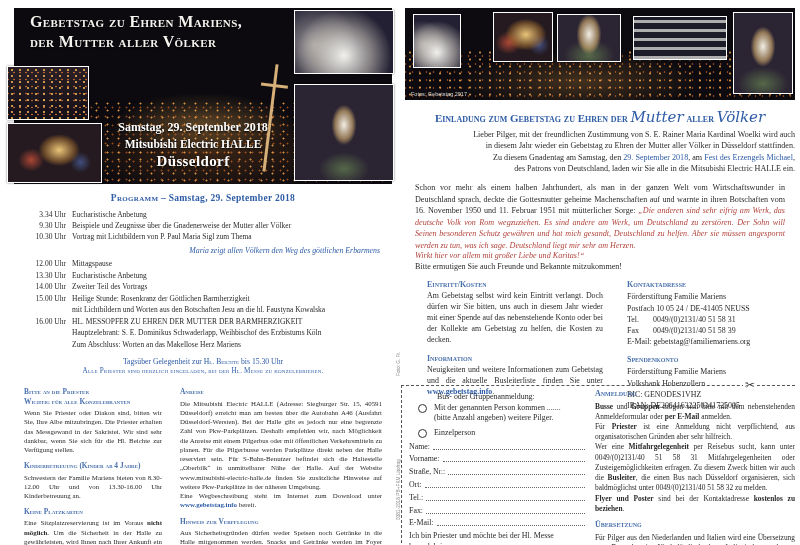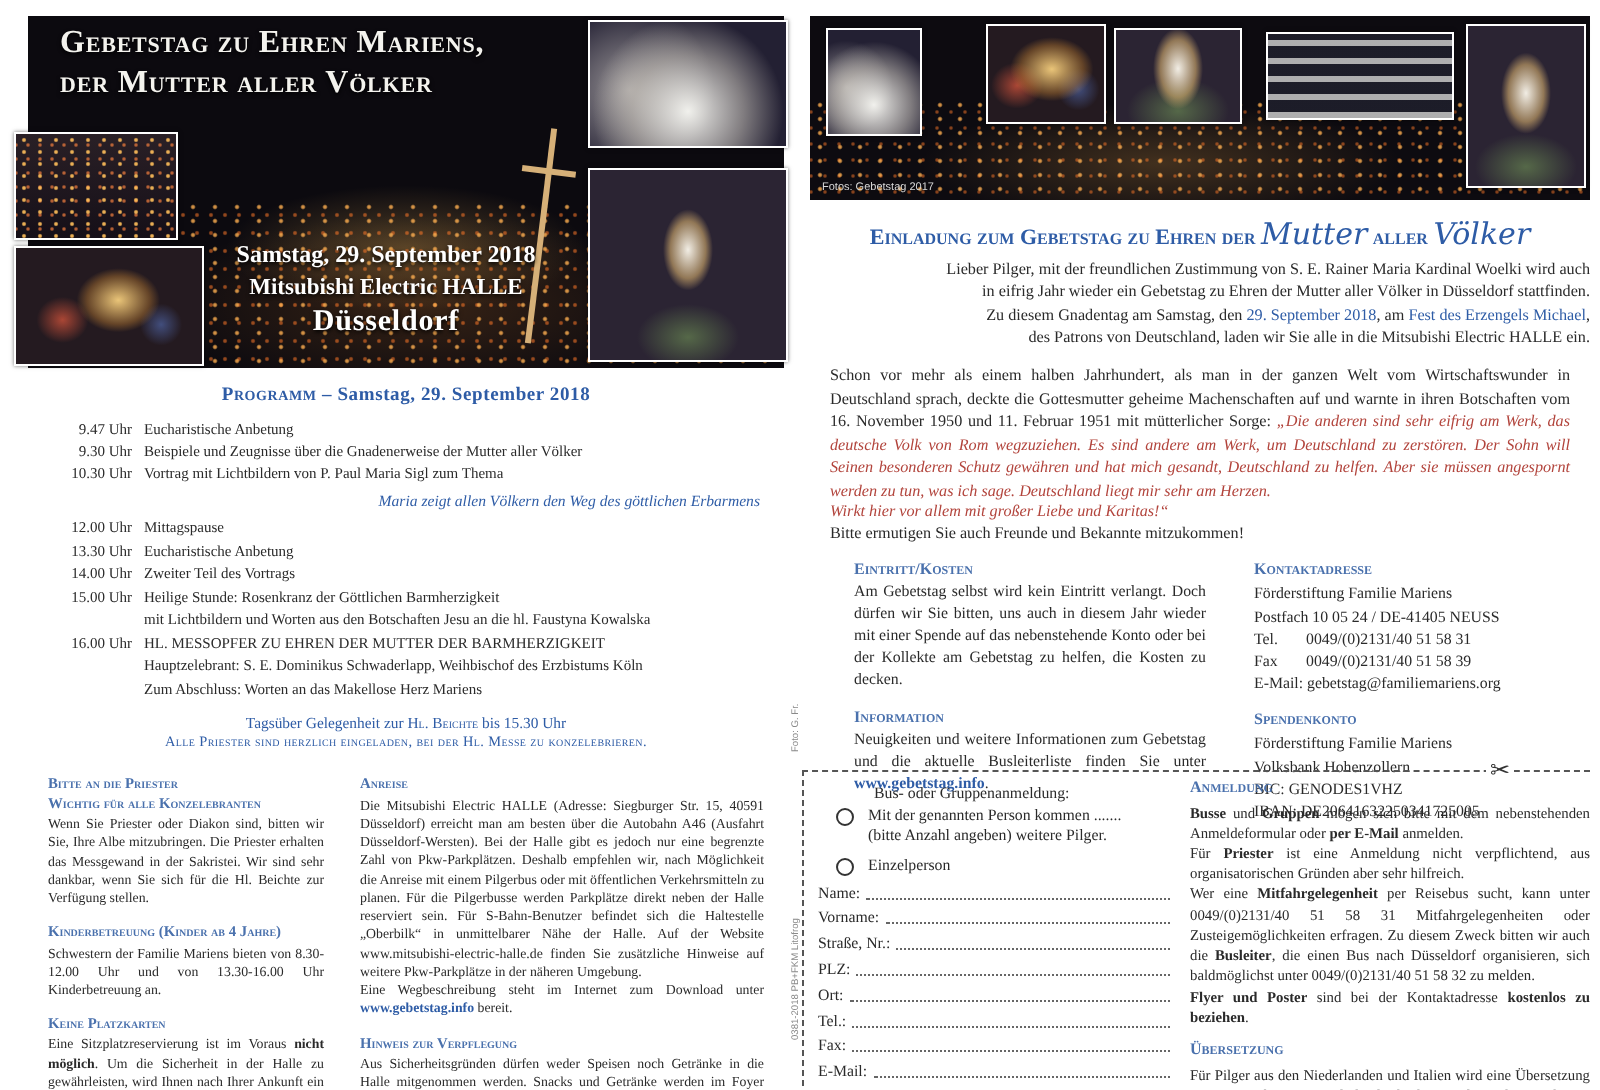--- a/index.html
+++ b/index.html
@@ -137,21 +137,21 @@
       <div class="d2">Mitsubishi Electric HALLE</div>
       <div class="d3">Düsseldorf</div>
     </div>
   </div>
 
   <div class="program">
     <div class="prog-head"><span class="sc">Programm</span><span> – Samstag, 29. September 2018</span></div>
     <div style="height:5px"></div>
 
     <div class="prow">
-        <span class="ptime">9.47 Uhr</span>
+        <span class="ptime">3.34 Uhr</span>
         <span class="ptext">Eucharistische Anbetung</span>
       </div>
     <div class="prow">
         <span class="ptime">9.30 Uhr</span>
         <span class="ptext">Beispiele und Zeugnisse über die Gnadenerweise der Mutter aller Völker</span>
       </div>
     <div class="prow">
         <span class="ptime">10.30 Uhr</span>
         <span class="ptext">Vortrag mit Lichtbildern von P. Paul Maria Sigl zum Thema</span>
       </div>
@@ -229,21 +229,21 @@
     <div class="photo ph-altar b3"></div>
     <div class="photo ph-choir b4"></div>
     <div class="photo ph-altar b5"></div>
     <div class="caption">Fotos: Gebetstag 2017</div>
   </div>
 
   <div class="rheading"><span class="sc">Einladung zum Gebetstag zu Ehren der </span><span class="script">Mutter</span><span class="sc"> aller </span><span class="script">Völker</span></div>
 
   <div class="intro">
     <div>Lieber Pilger, mit der freundlichen Zustimmung von S. E. Rainer Maria Kardinal Woelki wird auch</div>
-    <div>in eifrig Jahr wieder ein Gebetstag zu Ehren der Mutter aller Völker in Düsseldorf stattfinden.</div>
+    <div>in diesem Jahr wieder ein Gebetstag zu Ehren der Mutter aller Völker in Düsseldorf stattfinden.</div>
     <div><span>Zu diesem Gnadentag am Samstag, den </span><span class="blue">29. September 2018</span><span>, am </span><span class="blue">Fest des Erzengels Michael</span><span>,</span></div>
     <div>des Patrons von Deutschland, laden wir Sie alle in die Mitsubishi Electric HALLE ein.</div>
   </div>
 
   <p class="mainp"><span>Schon vor mehr als einem halben Jahrhundert, als man in der ganzen Welt vom Wirtschaftswunder in Deutschland sprach, deckte die Gottesmutter geheime Machenschaften auf und warnte in ihren Botschaften vom 16. November 1950 und 11. Februar 1951 mit mütterlicher Sorge: </span><span class="red-i">„Die anderen sind sehr eifrig am Werk, das deutsche Volk von Rom wegzuziehen. Es sind andere am Werk, um Deutschland zu zerstören. Der Sohn will Seinen besonderen Schutz gewähren und hat mich gesandt, Deutschland zu helfen. Aber sie müssen angespornt werden zu tun, was ich sage. Deutschland liegt mir sehr am Herzen.</span></p>
   <div class="qcenter red-i">Wirkt hier vor allem mit großer Liebe und Karitas!“</div>
   <div class="qcenter" style="margin-top:2px">Bitte ermutigen Sie auch Freunde und Bekannte mitzukommen!</div>
 
   <div class="rcols">
     <div class="rcolL">
@@ -295,24 +295,20 @@
       </div>
     <div class="frow">
         <span>Vorname:</span>
         <span class="dots"></span>
       </div>
     <div class="frow">
         <span>Straße, Nr.:</span>
         <span class="dots"></span>
       </div>
     <div class="frow">
-        <span>PLZ:</span>
-        <span class="dots"></span>
-      </div>
-    <div class="frow">
         <span>Ort:</span>
         <span class="dots"></span>
       </div>
     <div class="frow">
         <span>Tel.:</span>
         <span class="dots"></span>
       </div>
     <div class="frow">
         <span>Fax:</span>
         <span class="dots"></span>

